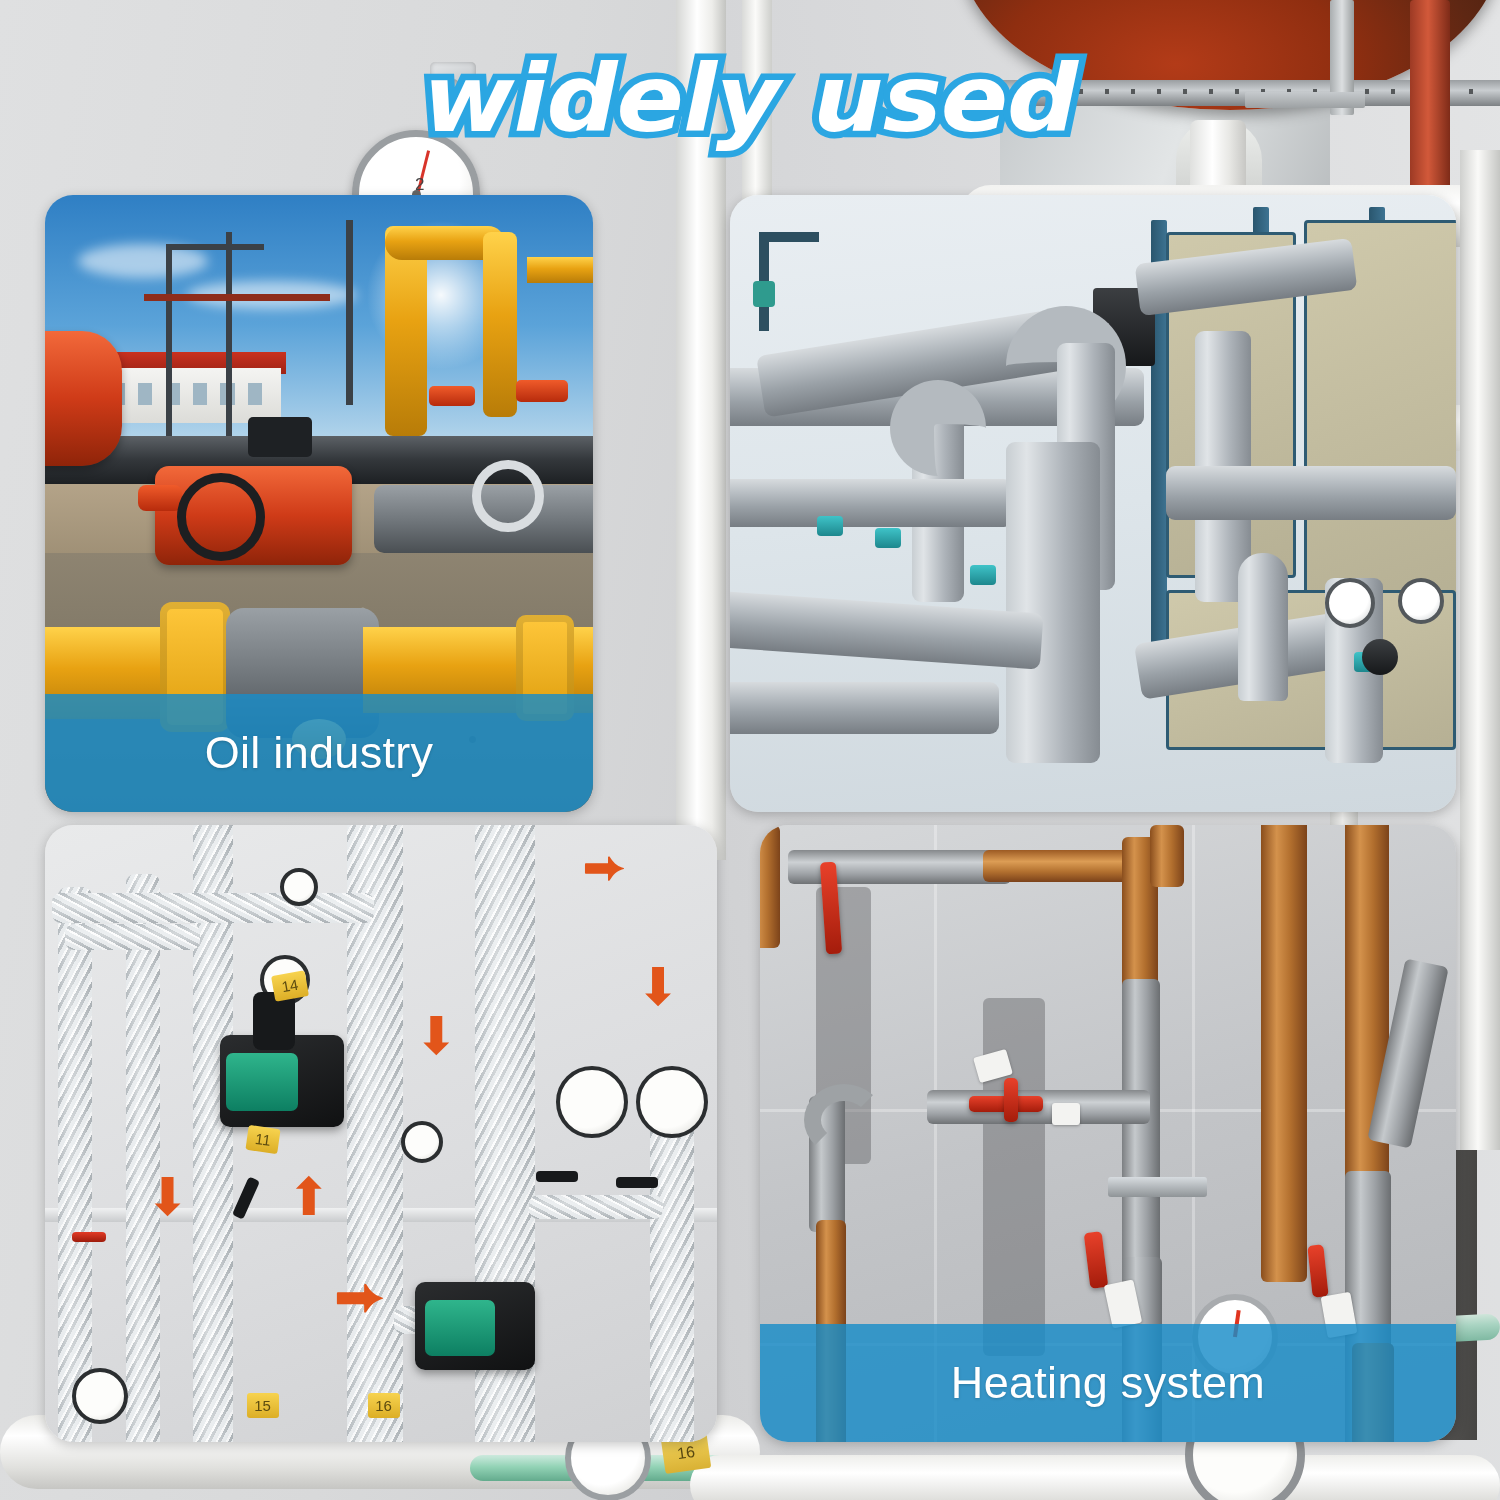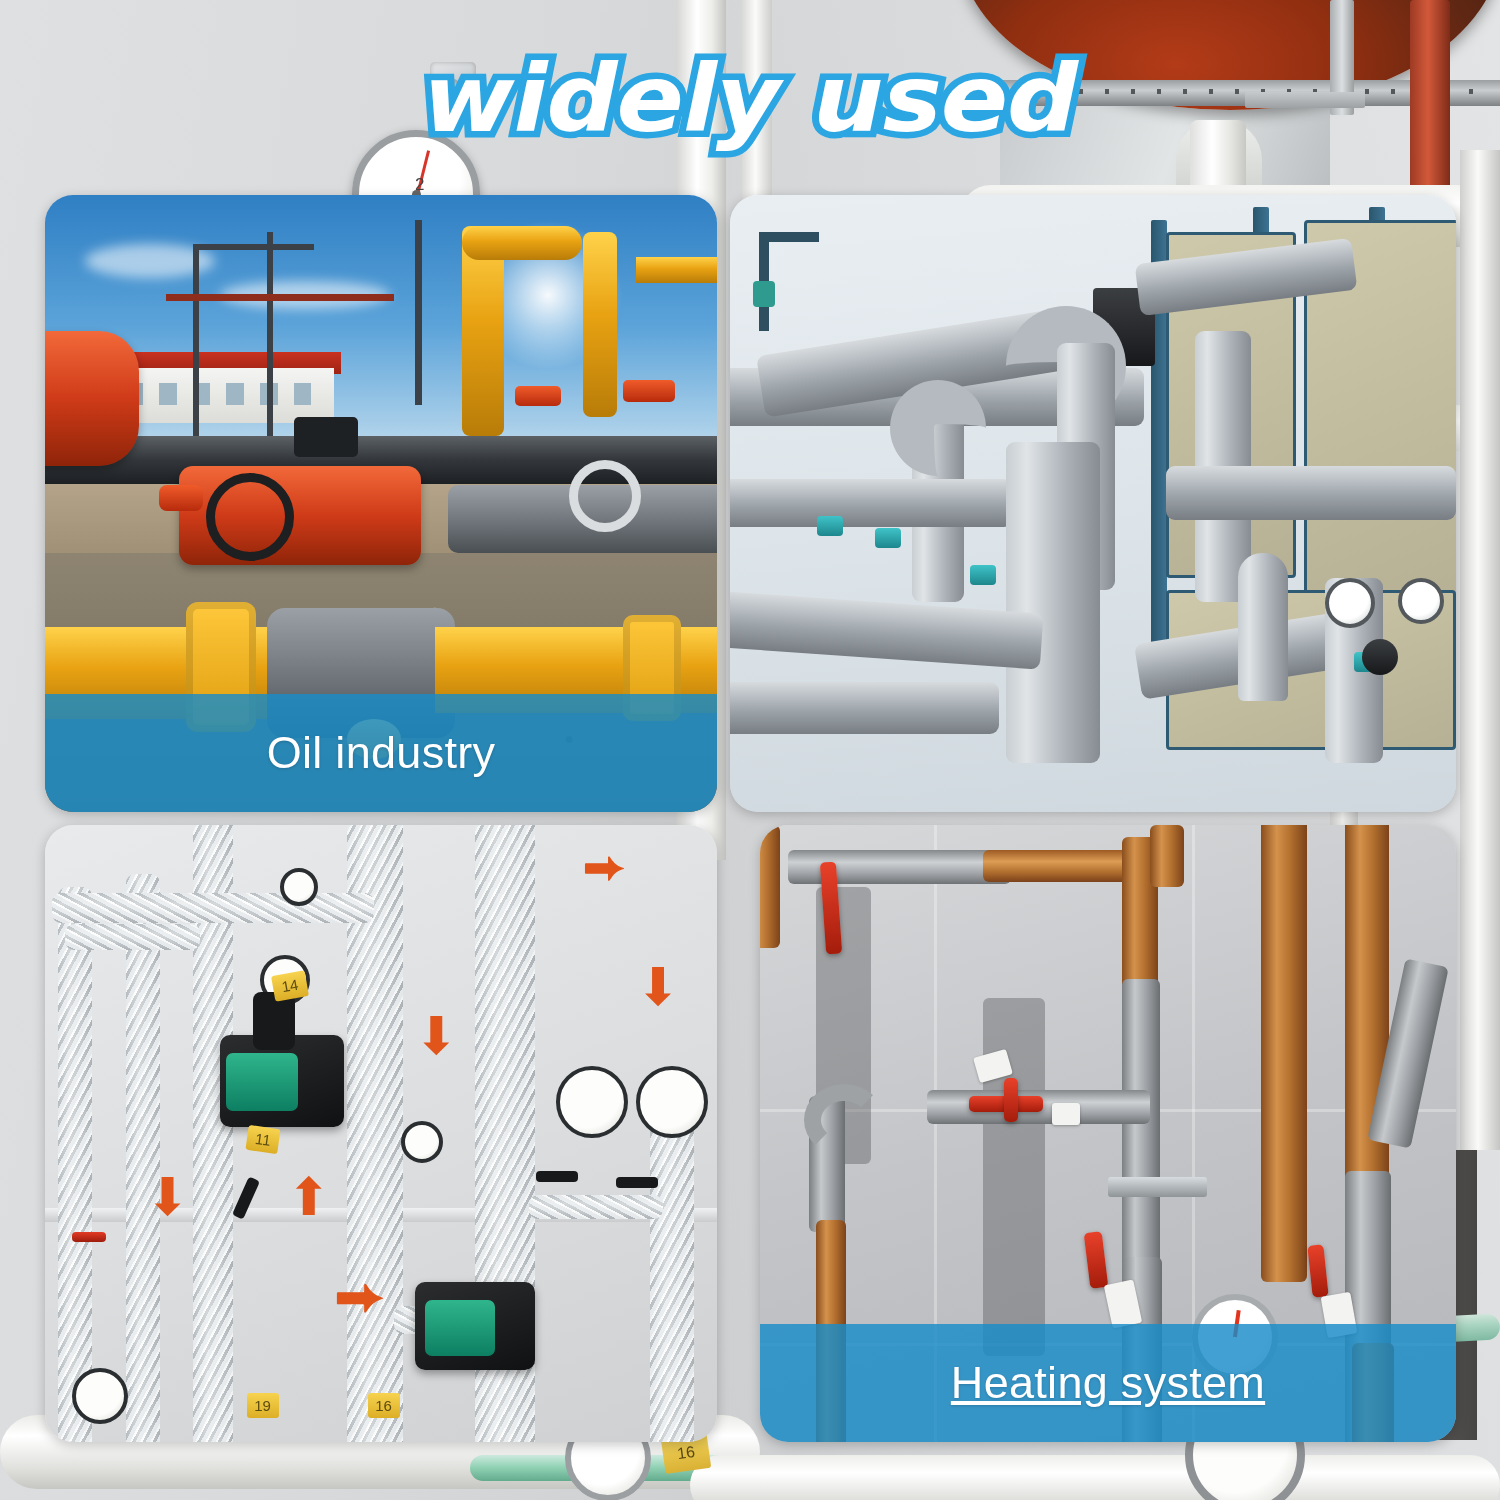--- a/index.html
+++ b/index.html
@@ -99,42 +99,42 @@
   #bg .gauge3{position:absolute;left:1185px;top:1395px;width:120px;height:120px;border-radius:50%;
     background:radial-gradient(circle at 40% 34%,#fdfdfb 58%,#e9e9e6 77%,#aeb1b3);
     border:8px solid #8f9295;}
   #bg .tag16{position:absolute;left:663px;top:1435px;width:46px;height:36px;
     background:linear-gradient(180deg,#f3d45c,#d9b134);border-radius:3px;transform:rotate(-8deg);
     font-size:16px;color:#5a4a12;text-align:center;line-height:36px;}
 
   
   .panel { position:absolute; overflow:hidden; border-radius:28px;
            box-shadow:0 3px 12px rgba(0,0,0,.22); }
-  #p-oil      { left:45px;  top:195px;  width:672px; height:617px; }
+  #p-oil      { left:45px;  top:195px;  width:548px; height:617px; }
   #p-chem     { left:730px; top:195px;  width:726px; height:617px; }
   #p-trans    { left:45px;  top:825px;  width:672px; height:617px; }
   #p-heat     { left:760px; top:825px;  width:696px; height:617px; }
 
   .pimg { position:absolute; inset:0; overflow:hidden; }
 
   
   .cap {
     position:absolute; left:0; right:0; bottom:0; height:118px;
     background:rgba(25,140,200,.82);
     display:flex; align-items:center;
   }
   .cap span {
     color:#ffffff; font-size:45px; font-weight:400; letter-spacing:.3px;
     text-shadow:0 1px 3px rgba(0,0,0,.18);
     width:100%; text-align:center;
   }
   #p-oil  .cap span { text-align:center; }
   #p-chem .cap span { text-align:center; }
   #p-trans .cap span{ text-align:center; }
-  #p-heat .cap span { text-align:center;text-decoration:underline; }
+  #p-heat .cap span { text-align:center; }
 
   
   .oil-sky{position:absolute;left:0;top:0;width:100%;height:46%;
     background:linear-gradient(180deg,#2f7fc4 0%,#5ba3d9 46%,#a9cfe9 82%,#d7e7f2 100%);}
   .oil-sun{position:absolute;right:14%;top:4%;width:150px;height:150px;border-radius:50%;
     background:radial-gradient(circle,rgba(255,255,255,.95),rgba(255,255,255,0) 70%);}
   .oil-cloud{position:absolute;background:rgba(255,255,255,.55);border-radius:50%;filter:blur(6px);}
   .oil-ground{position:absolute;left:0;top:44%;width:100%;height:56%;
     background:linear-gradient(180deg,#b9a88d 0%,#9d8e74 28%,#8b8270 60%,#6f6a5c 100%);}
   .oil-gravel{position:absolute;left:0;top:58%;width:100%;height:42%;
@@ -399,21 +399,21 @@
 
     <div class="arrow-o" style="left:15%;top:56%;">⬇</div>
     <div class="arrow-o" style="left:36%;top:56%;">⬆</div>
     <div class="arrow-o" style="left:55%;top:30%;">⬇</div>
     <div class="arrow-o" style="left:43%;top:72%;">⮕</div>
     <div class="arrow-o" style="left:80%;top:3%;font-size:44px;">⮕</div>
     <div class="arrow-o" style="left:88%;top:22%;">⬇</div>
 
     <div class="ytag" style="left:34%;top:24%;width:34px;height:26px;line-height:26px;transform:rotate(-10deg);">14</div>
     <div class="ytag" style="left:30%;top:49%;width:32px;height:25px;line-height:25px;transform:rotate(8deg);">11</div>
-    <div class="ytag" style="left:30%;top:92%;width:32px;height:25px;line-height:25px;">19</div>
+    <div class="ytag" style="left:30%;top:92%;width:32px;height:25px;line-height:25px;">15</div>
     <div class="ytag" style="left:48%;top:92%;width:32px;height:25px;line-height:25px;">16</div>
   </div>
 </div>
 
 <div class="panel" id="p-heat">
   <div class="pimg">
     <div class="ht-wall"></div>
     <div class="ht-tile" style="left:0;top:46%;width:100%;height:3px;"></div>
     <div class="ht-tile" style="left:0;top:84%;width:100%;height:3px;"></div>
     <div class="ht-tile" style="left:25%;top:0;width:3px;height:100%;"></div>

